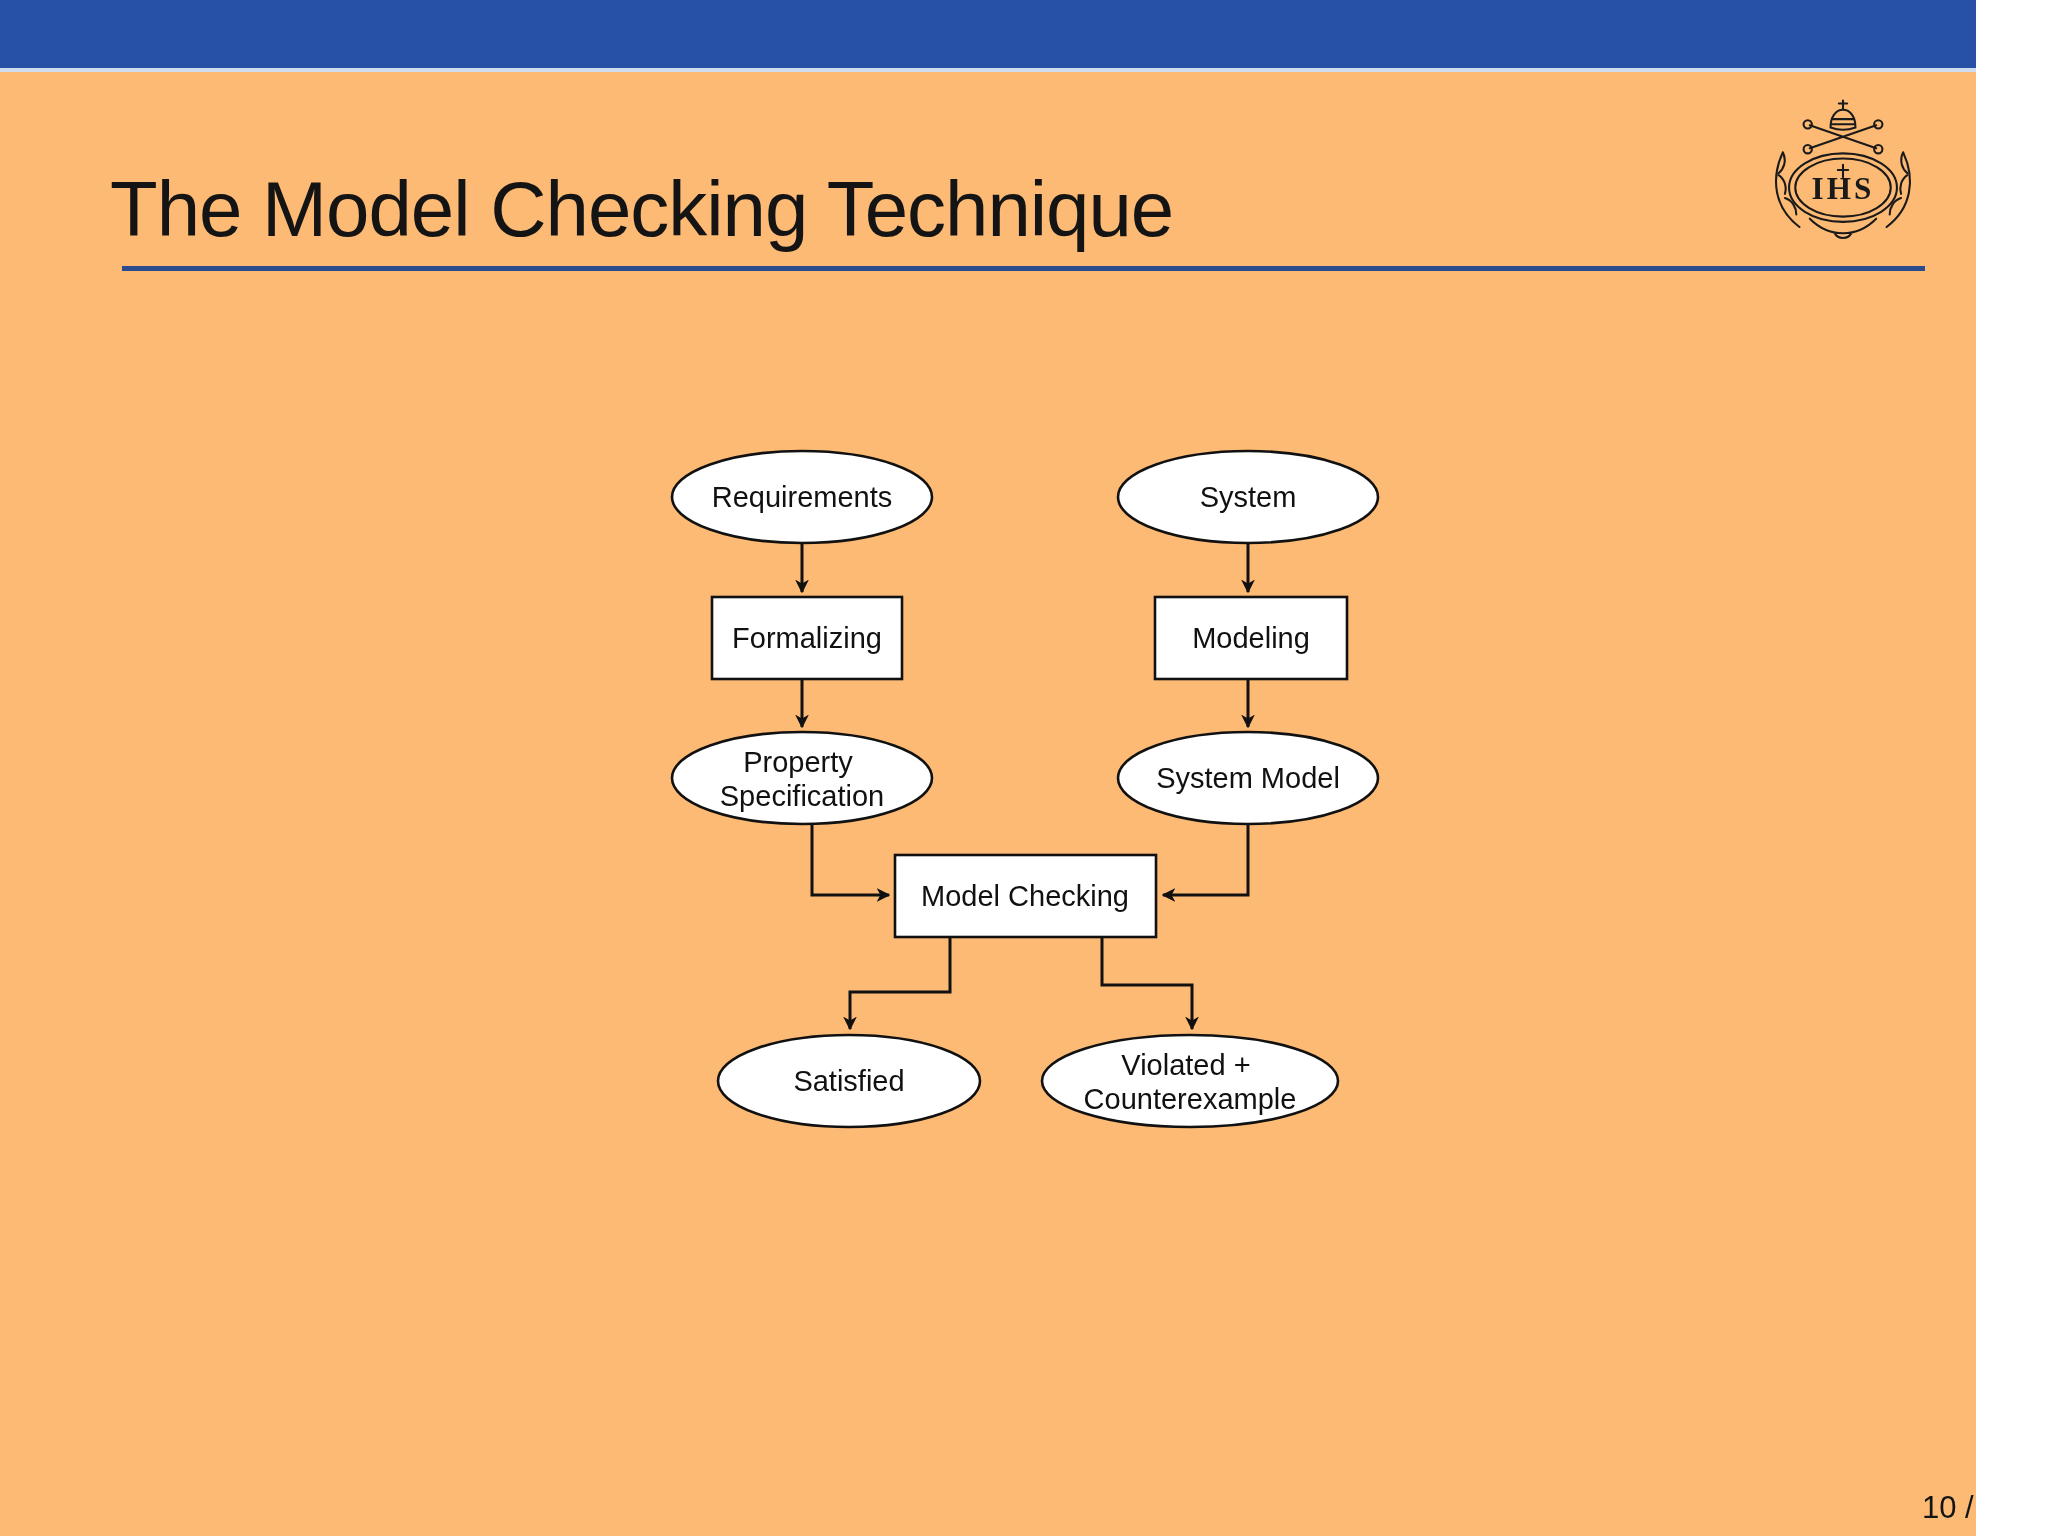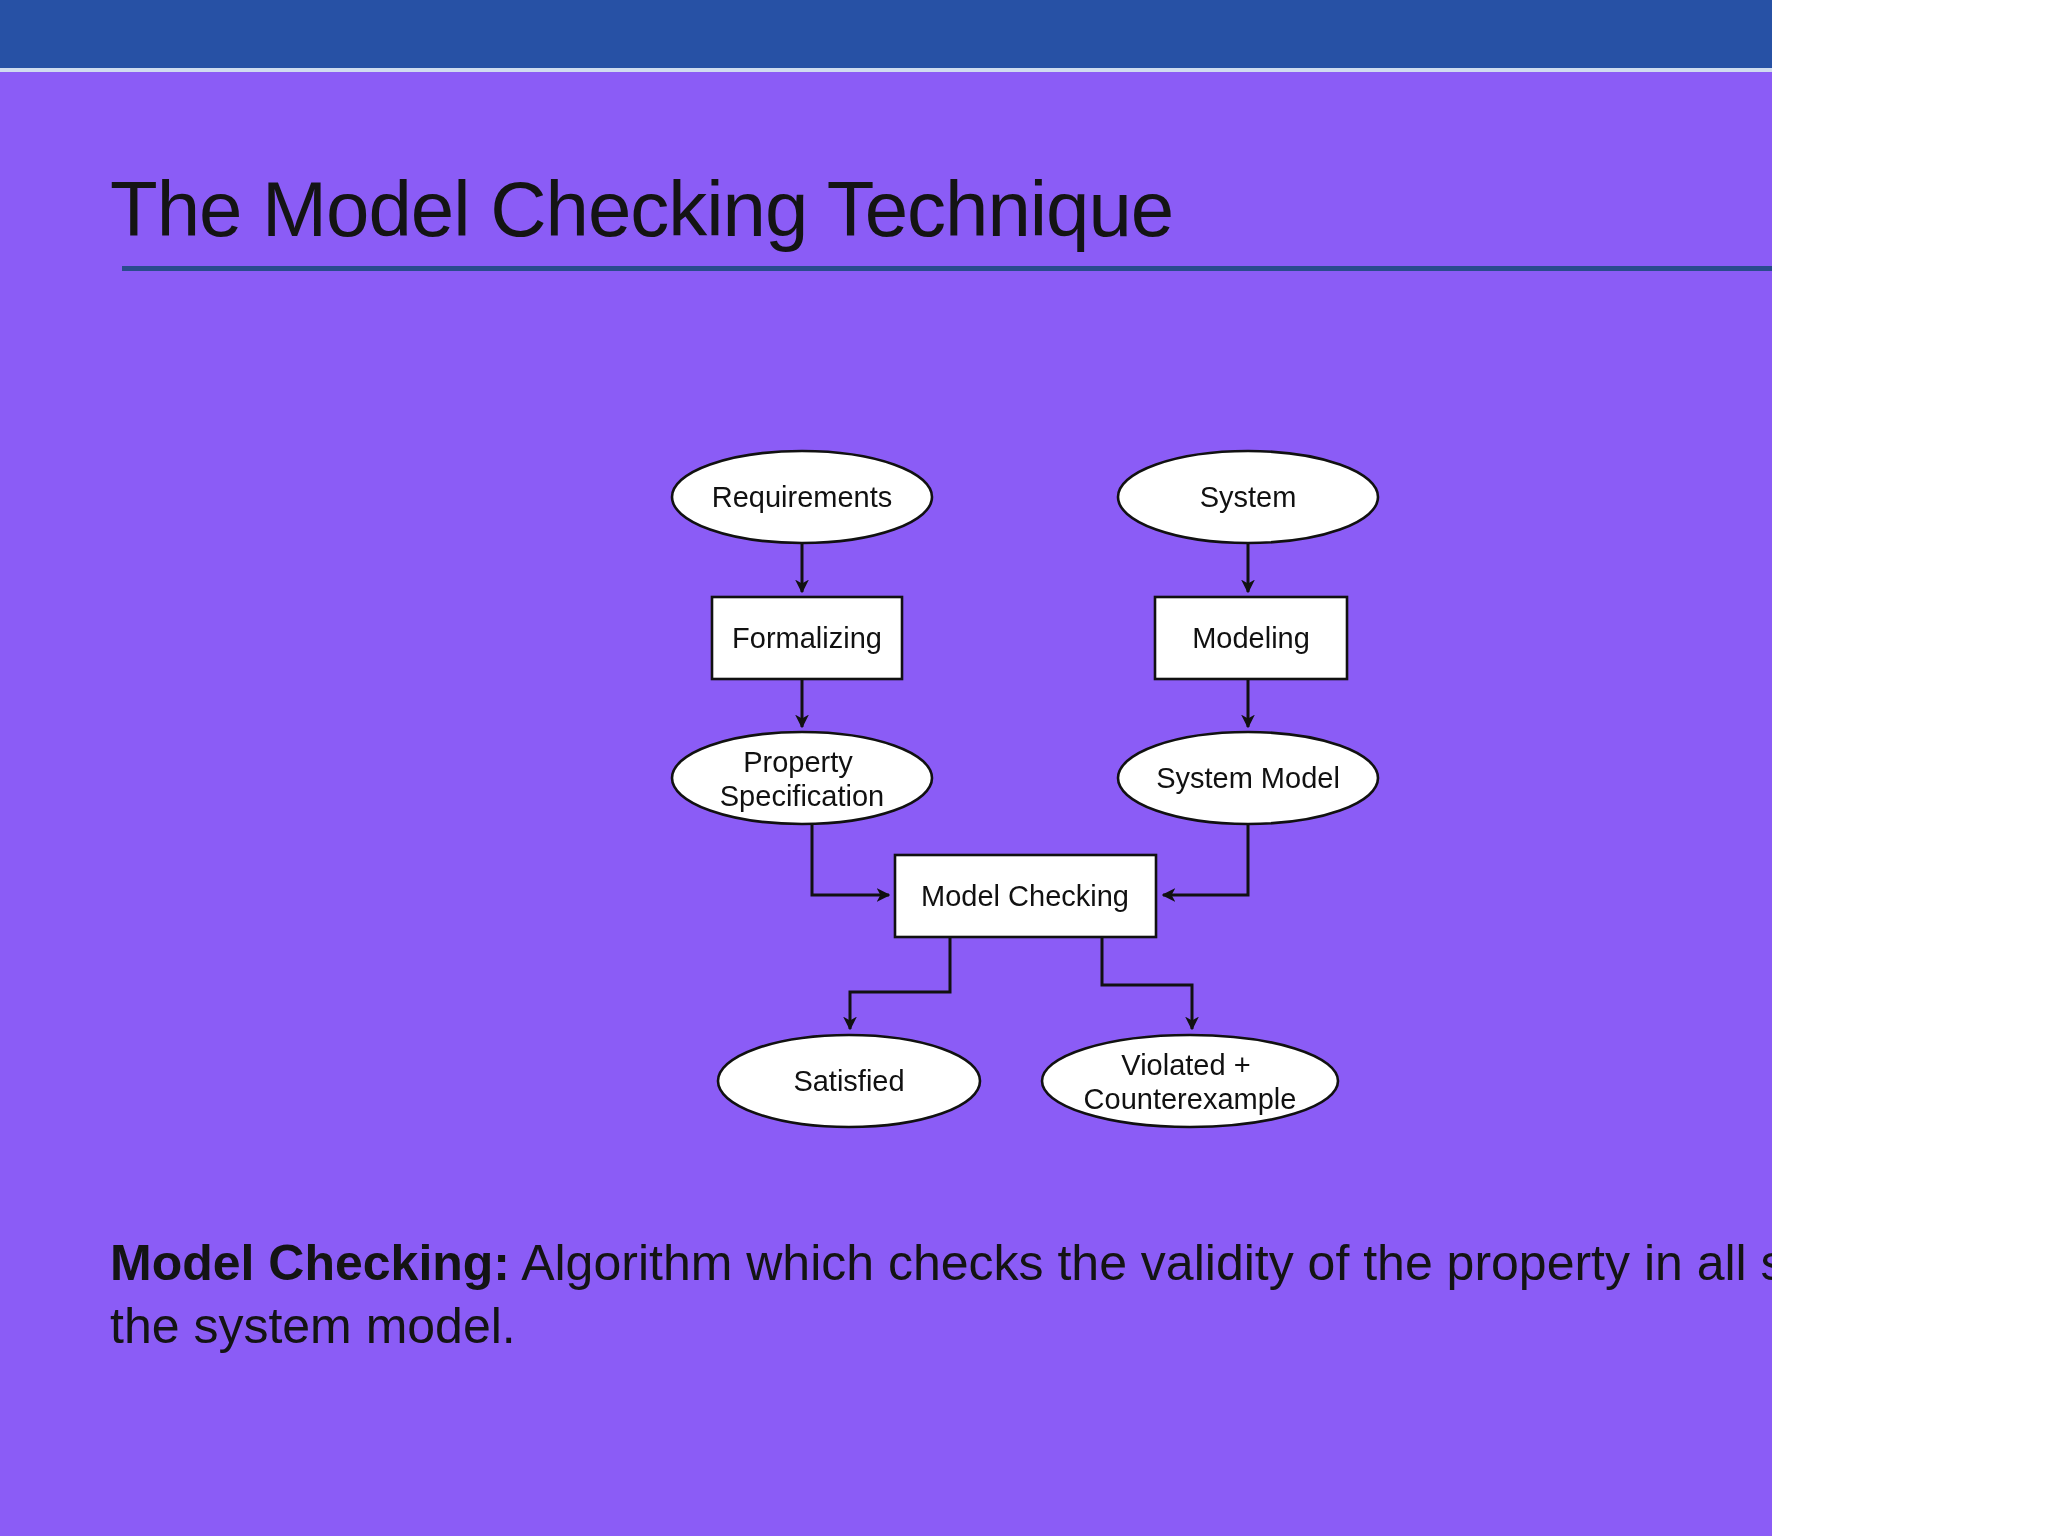--- a/index.html
+++ b/index.html
@@ -1,17 +1,17 @@
 <!DOCTYPE html>
 <html><head>
 <meta charset="utf-8">
 <style>
   html,body{margin:0;padding:0;background:#ffffff;}
   .slide{
-    position:relative;width:1772px;height:1536px;background:#8b5cf6;
+    position:relative;width:1976px;height:1536px;background:#fdba74;
     overflow:hidden;font-family:"Liberation Sans",sans-serif;color:#111111;
   }
   .top-bar{position:absolute;left:0;top:0;width:2048px;height:68px;}
   .top-bar-edge{position:absolute;left:0;top:68px;width:2048px;height:4px;background:#cfdcef;}
   .slide-title{
     position:absolute;left:110px;top:164px;margin:0;
     font-size:78px;font-weight:400;letter-spacing:-1px;color:#141414;white-space:nowrap;
   }
   .title-rule{position:absolute;left:122px;top:266px;width:1803px;height:5px;background:#2a4b8d;}
   .logo{position:absolute;left:1760px;top:88px;width:166px;height:166px;}
@@ -130,17 +130,16 @@
 
     <g>
       <ellipse class="node-shape" cx="1190" cy="1081" rx="148" ry="46"></ellipse>
       <text text-anchor="middle">
         <tspan x="1190" y="1075">Violated +</tspan>
         <tspan x="1190" y="1109">Counterexample</tspan>
       </text>
     </g>
   </svg>
 
-  <p class="body-text"><span class="term">Model Checking:</span><span> Algorithm which checks the validity of the property in all states of the system model.</span></p>
 
   <div class="page-number">10 / 92</div>
 
 </div>
 
 </body></html>

